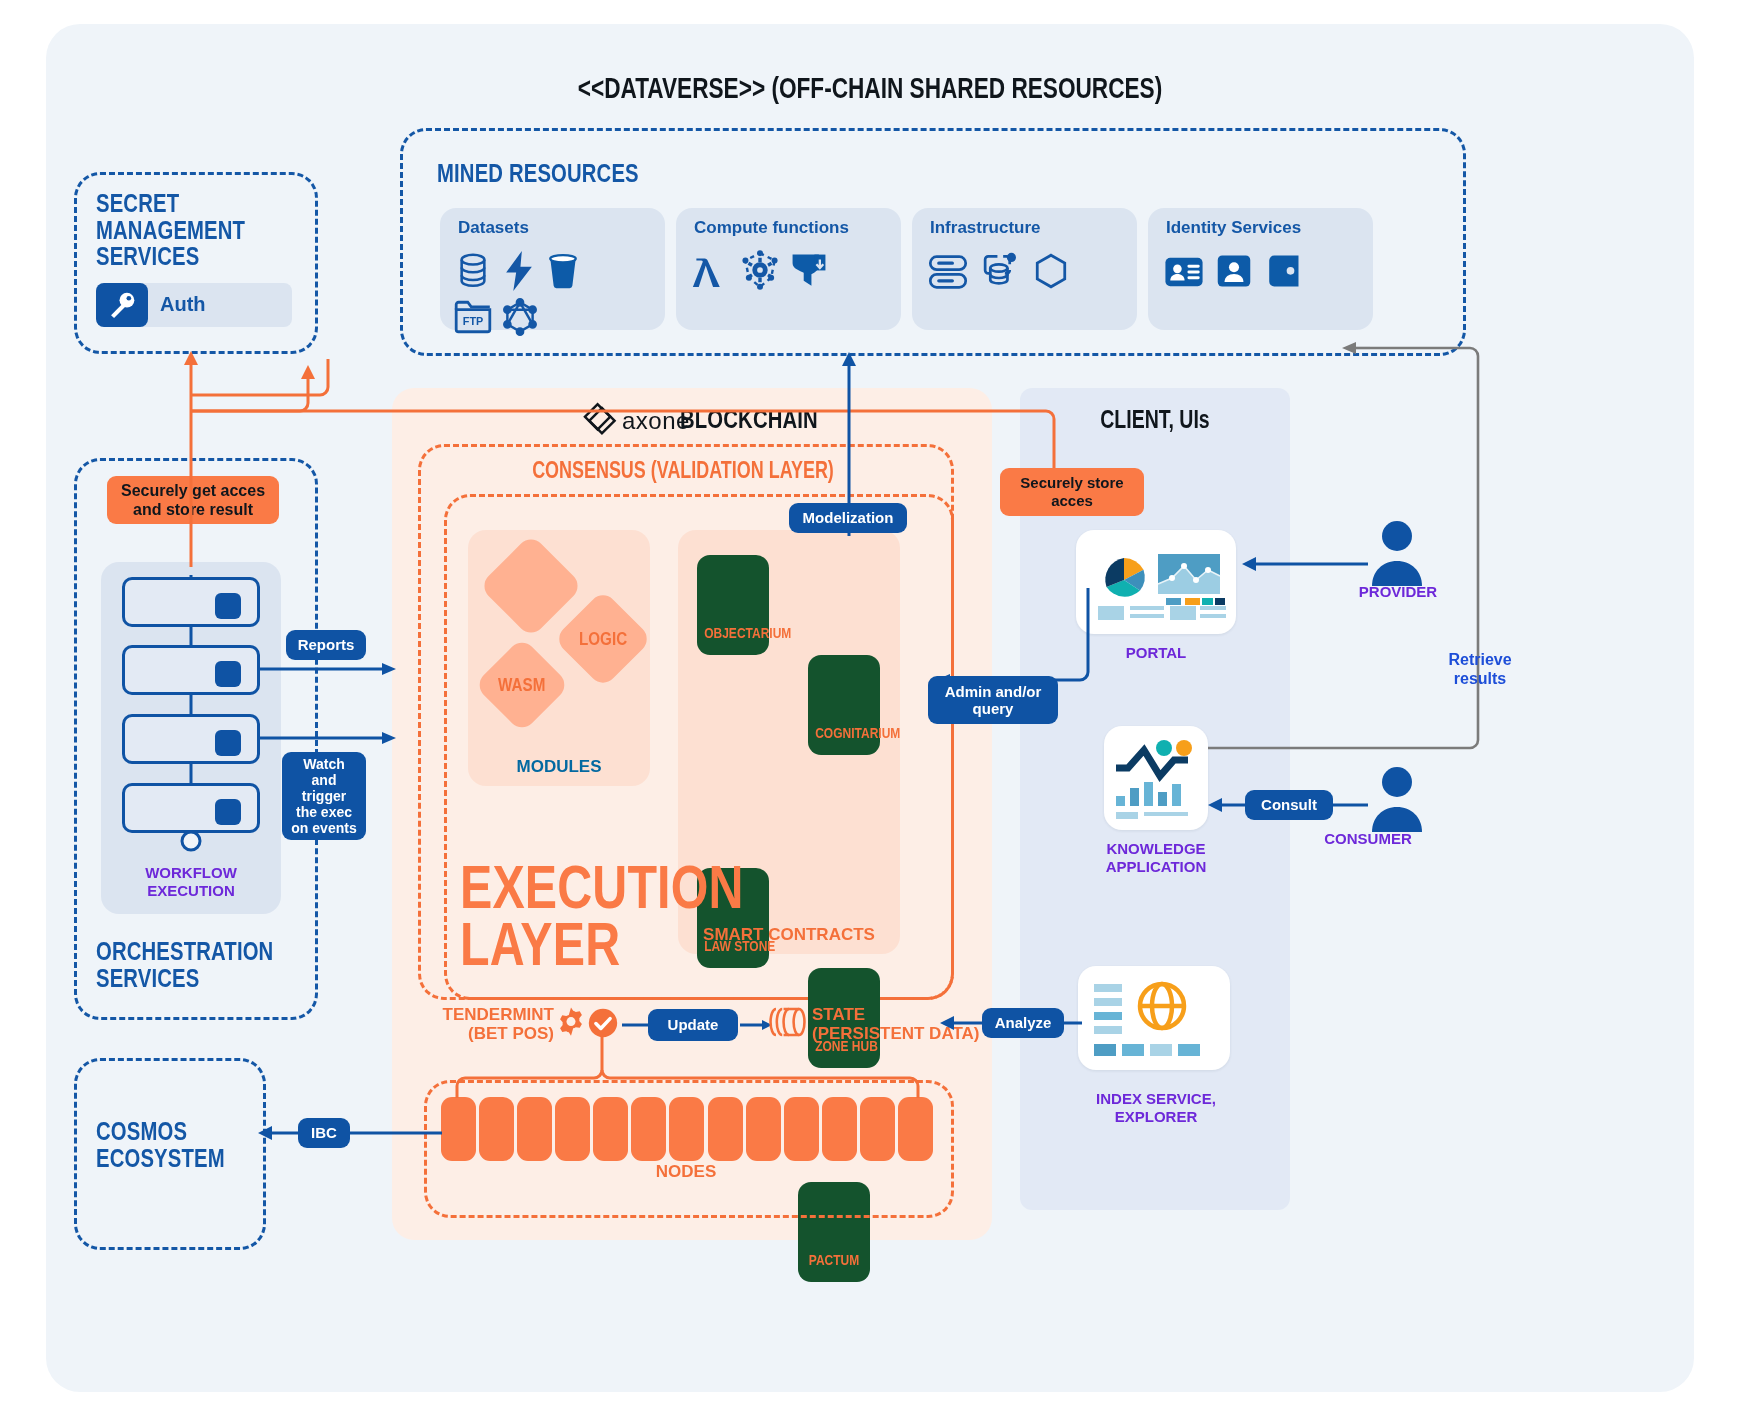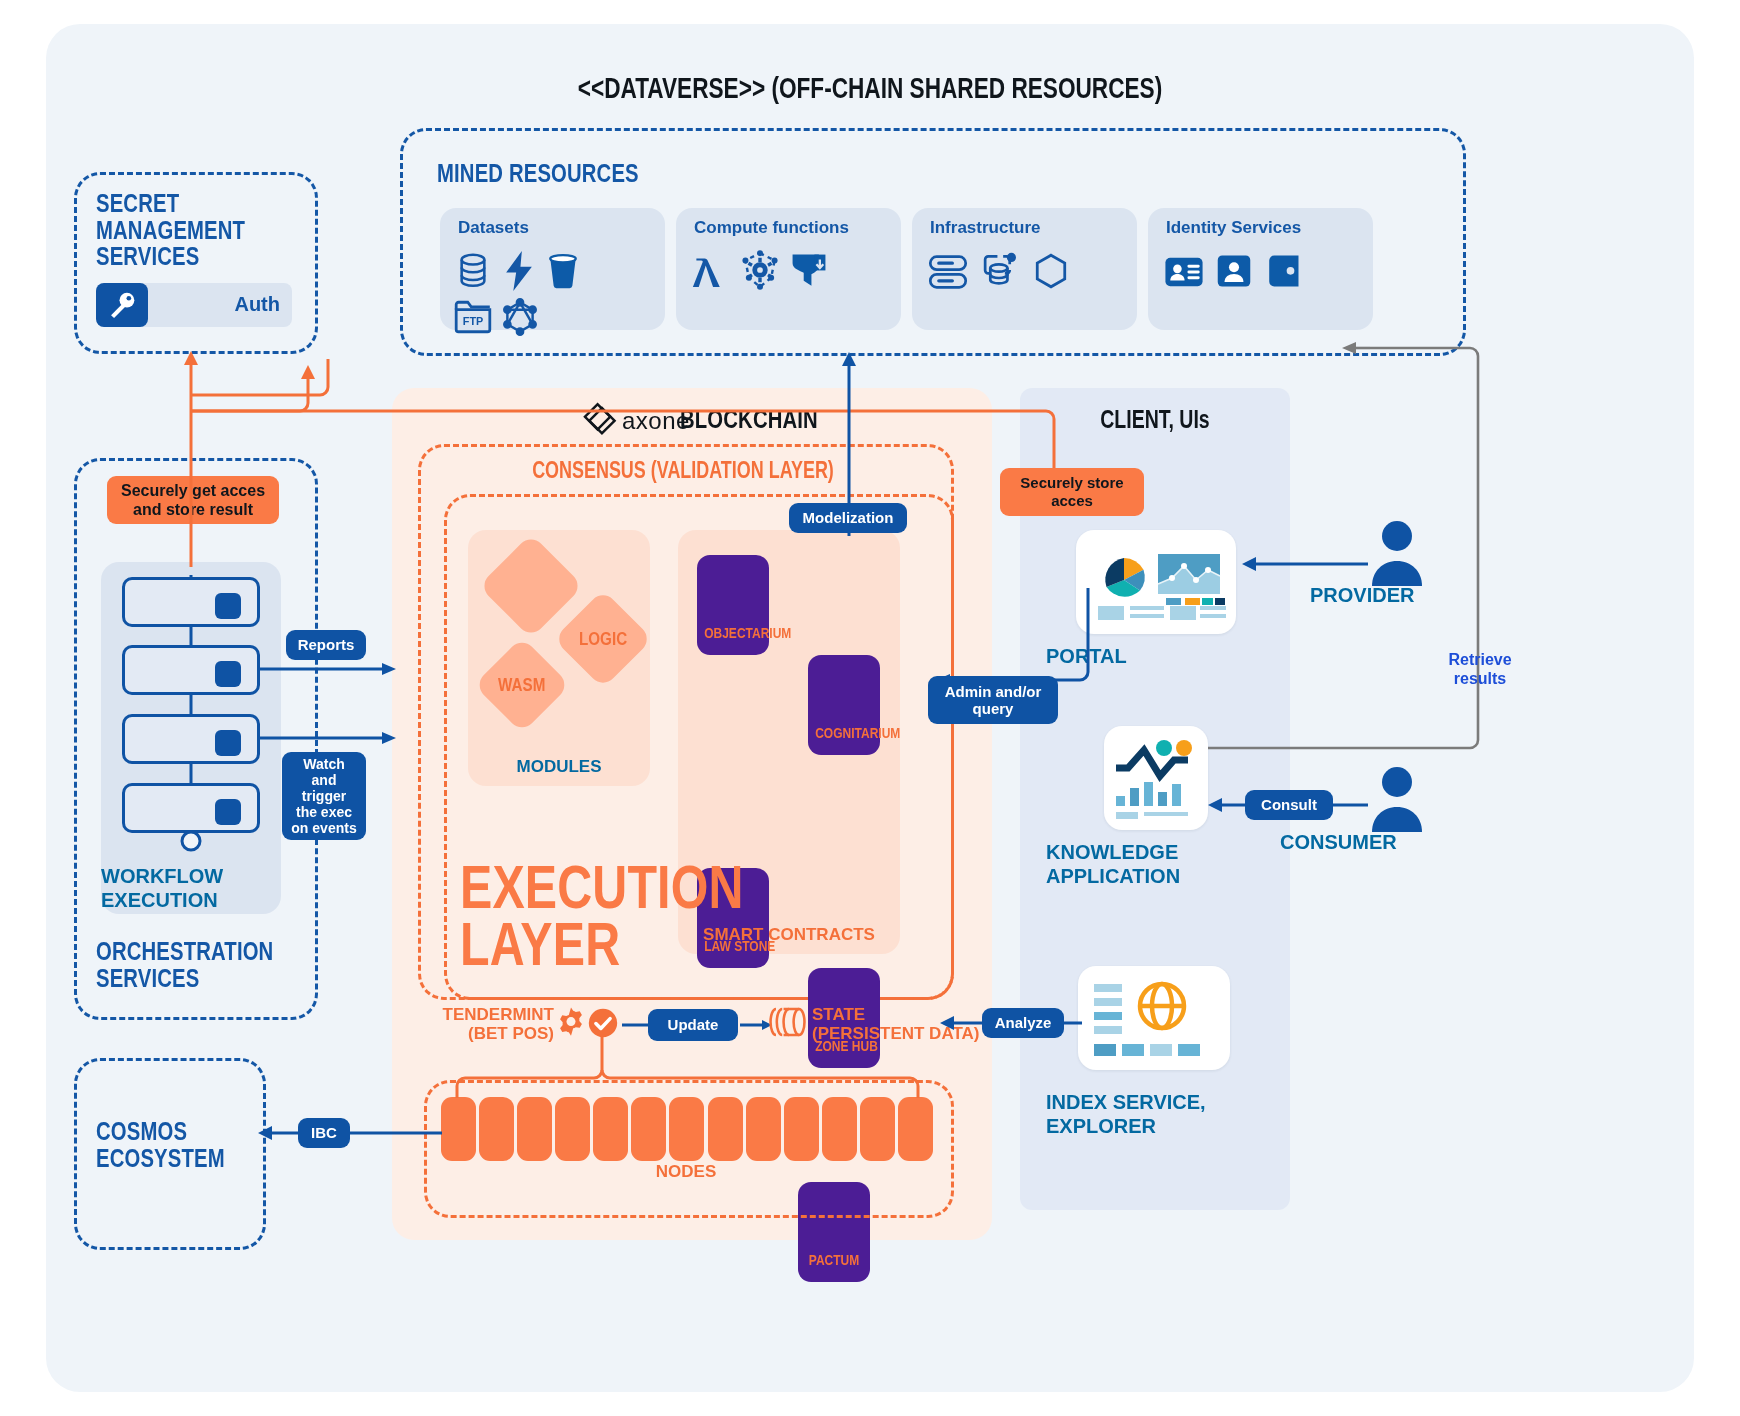--- a/index.html
+++ b/index.html
@@ -37,30 +37,30 @@
              font-size:16px;display:flex;align-items:center;justify-content:center;
              text-align:center;line-height:1.2;padding:4px 12px;box-sizing:border-box;}
 
   .wf-step{border:3px solid #0f53a4;border-radius:10px;background:#e3eaf4;box-sizing:border-box;}
   .wf-sq{position:absolute;width:26px;height:26px;background:#0f53a4;border-radius:6px;right:16px;top:13px;}
 
   .diamond{background:#ffb191;border-radius:14px;display:flex;align-items:center;justify-content:center;}
   .diamond span{transform:rotate(-45deg) scaleX(.8);font-family:"Liberation Sans Narrow","Liberation Sans",sans-serif;
                 font-weight:bold;color:#f4703a;font-size:19px;white-space:nowrap;}
 
-  .sc-card{background:#4c1d95;border-radius:13px;position:relative;}
+  .sc-card{background:#14532d;border-radius:13px;position:relative;}
   .sc-card span{position:absolute;bottom:14px;left:0;right:0;text-align:center;
                 font-family:"Liberation Sans Narrow","Liberation Sans",sans-serif;
                 font-weight:bold;color:#f4703a;font-size:15px;transform:scaleX(.8);white-space:nowrap;}
 
   .node{background:#fa7a46;border-radius:11px;width:35px;height:64px;}
 
   .white-card{background:#fff;border-radius:18px;box-shadow:0 1px 3px rgba(20,40,70,.09);}
 
-  .grp-label{font-weight:bold;color:#0369a1;font-size:20px;text-align:left;line-height:1.2;}
+  .grp-label{font-weight:bold;color:#6d28d9;font-size:15px;text-align:center;line-height:1.2;}
 
   svg{overflow:visible;}
 </style>
 </head>
 <body>
 
 <div id="root">
 
   <div class="abs" id="page-bg"></div>
 
@@ -172,21 +172,21 @@
     <div>MANAGEMENT</div>
     <div>SERVICES</div>
   </div>
   <div class="abs" style="left:96px;top:283px;width:196px;height:44px;background:#dbe4f0;border-radius:8px;"></div>
   <div class="abs" style="left:96px;top:283px;width:52px;height:44px;background:#0f53a4;border-radius:8px;"></div>
   <svg class="abs" style="left:108px;top:292px;" width="28" height="26" viewBox="0 0 20 19">
     <circle cx="13.6" cy="6" r="5.4" fill="#fff"></circle>
       <circle cx="15" cy="4.6" r="1.7" fill="#0f53a4"></circle>
     <path d="M10 9 L2 17 l2.2 2 L12.2 11 Z" fill="#fff"></path>
   </svg>
-  <div class="abs" style="left:160px;top:293px;width:120px;text-align:right;font-size:20px;font-weight:bold;color:#1457a6;">Auth</div>
+  <div class="abs" style="left:160px;top:293px;width:120px;text-align:left;font-size:20px;font-weight:bold;color:#1457a6;">Auth</div>
 
   <div class="abs dash-blue" style="left:74px;top:458px;width:238px;height:556px;"></div>
   <div class="abs cond title-blue" style="left:96px;top:938px;width:260px;">
     <div>ORCHESTRATION</div>
     <div>SERVICES</div>
   </div>
   <div class="abs pill-orange" style="left:107px;top:476px;width:172px;height:48px;">Securely get acces and store result</div>
 
   <div class="abs" style="left:101px;top:562px;width:180px;height:352px;background:#dbe4f0;border-radius:18px;"></div>
 

